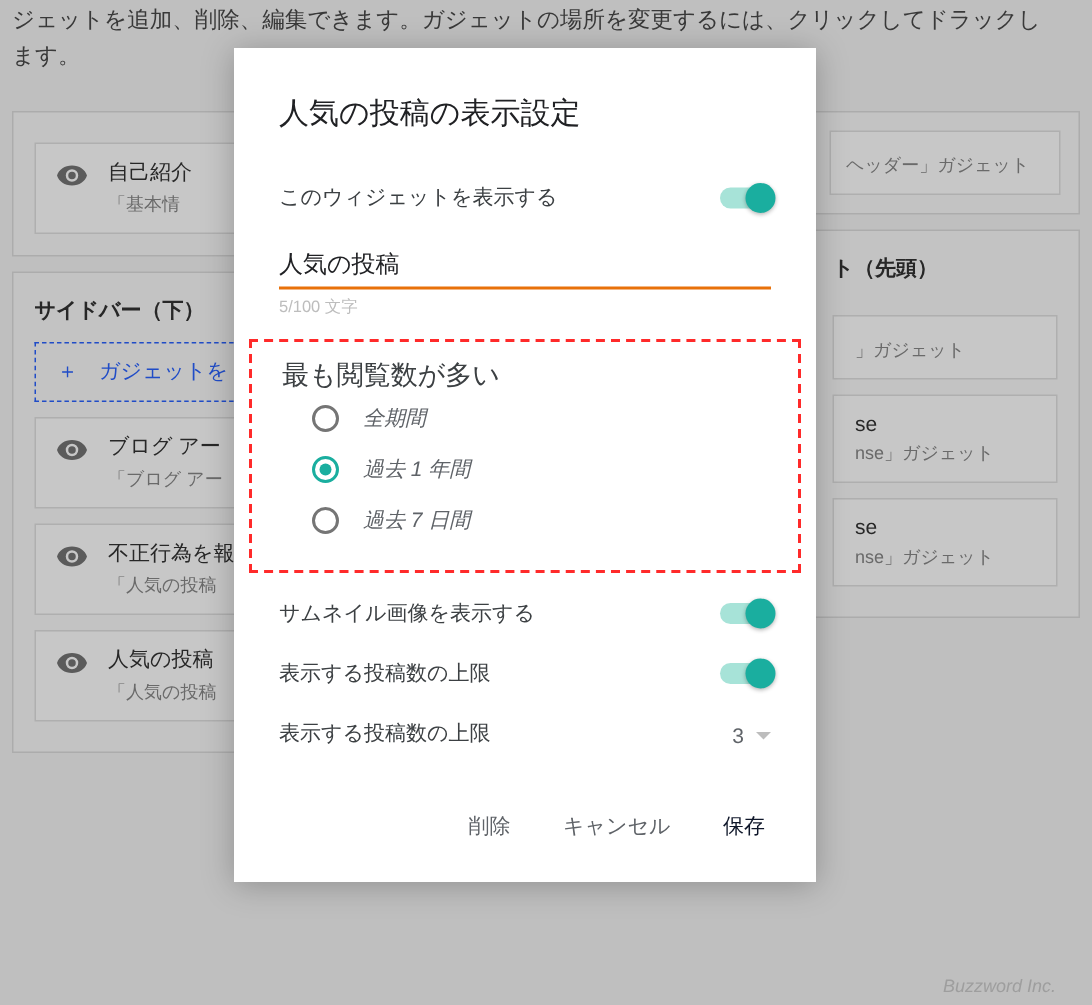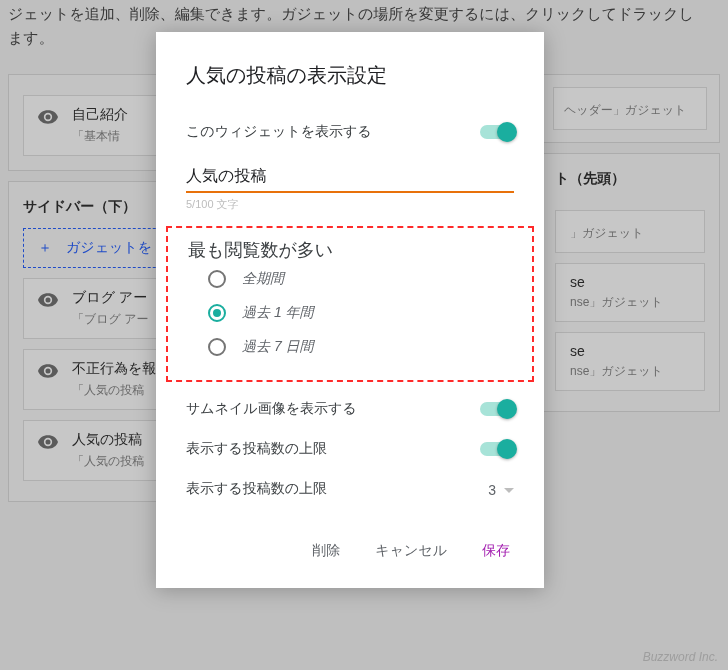--- a/index.html
+++ b/index.html
@@ -189,25 +189,25 @@
   margin-top: 38px;
 }
 .modal-actions button {
   background: none;
   border: none;
   font-size: 14px;
   cursor: pointer;
   padding: 6px 4px;
   color: #5f6368;
 }
-.modal-actions .primary { color: #a21caf; }
+.modal-actions .primary { color: #0f172a; }
 .watermark {
   position: absolute;
   bottom: 6px;
-  right: 10px;
+  right: 24px;
   font-size: 12px;
   color: #9e9e9e;
   font-style: italic;
 }
 </style>
 </head>
 <body>
 
 <div class="backdrop">
   <div class="bg-text" style="white-space:pre-line">ジェットを追加、削除、編集できます。ガジェットの場所を変更するには、クリックしてドラックし

